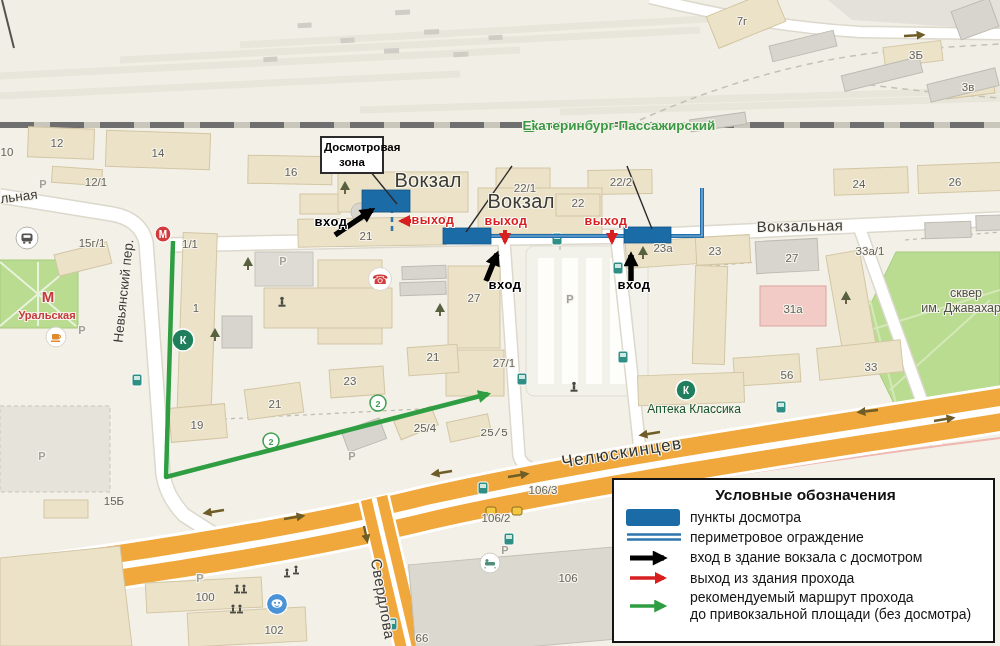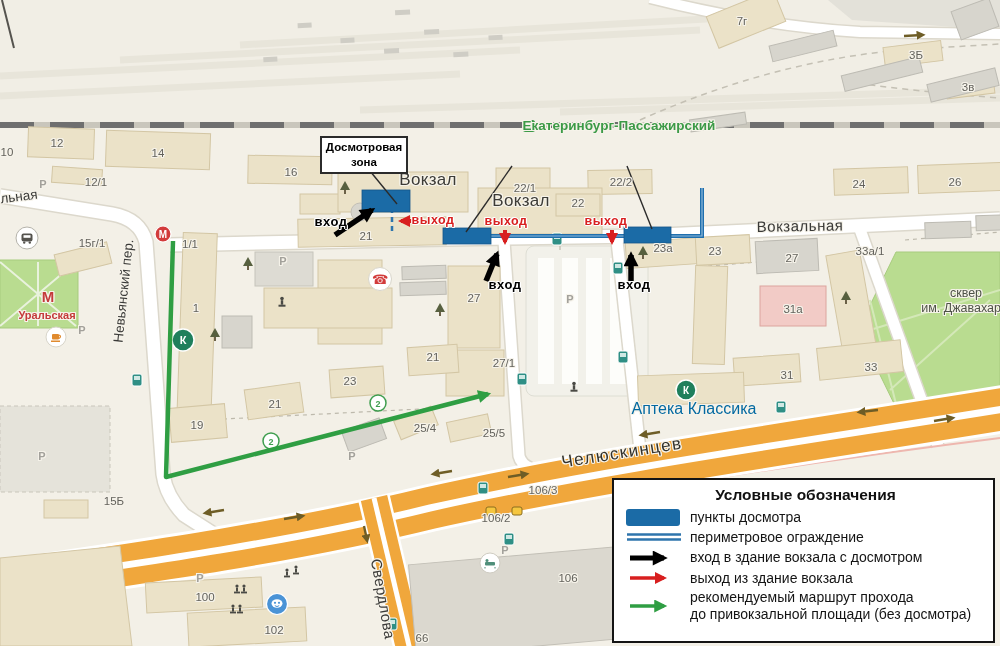--- a/index.html
+++ b/index.html
@@ -4,38 +4,38 @@
 <style>
   html,body{margin:0;padding:0;background:#ddd;}
   #stage{position:relative;width:1000px;height:646px;overflow:hidden;background:#f3f0e7;
          font-family:"Liberation Sans",sans-serif;}
   #basemap{position:absolute;left:0;top:0;}
   
   .maplabel{position:absolute;transform:translate(-50%,-50%);white-space:pre;line-height:1.05;
     text-shadow:0 1px 0 #f6f3ea,0 -1px 0 #f6f3ea,1px 0 0 #f6f3ea,-1px 0 0 #f6f3ea,
                 1px 1px 0 #f6f3ea,-1px -1px 0 #f6f3ea,1px -1px 0 #f6f3ea,-1px 1px 0 #f6f3ea;}
   .bldg{font-size:11.5px;color:#63625c;}
-  .station{font-size:17px;color:#3c3b36;letter-spacing:.3px;}
+  .station{font-size:20px;color:#3c3b36;letter-spacing:.3px;}
   .street{font-size:13.5px;color:#3a3a38;}
   .street-lg{font-size:15px;letter-spacing:.5px;}
   .street-xl{font-size:17px;letter-spacing:1.5px;color:#33322c;}
   .rail{font-size:13.5px;font-weight:bold;color:#3c9a47;}
   .metro{font-size:11px;font-weight:bold;color:#c43a3a;}
   .metro-m{font-size:15px;}
-  .poi{font-size:16px;color:#0369a1;}
+  .poi{font-size:12px;color:#14532d;}
   .park-label{font-size:12.5px;color:#4e5347;}
   .parking{font-size:11px;font-weight:bold;color:#a3a19b;}
   .entrance{font-size:13px;font-weight:bold;color:#000;letter-spacing:.5px;
     text-shadow:0 1px 0 #fff,0 -1px 0 #fff,1px 0 0 #fff,-1px 0 0 #fff,1px 1px #fff,-1px -1px #fff;}
   .exit{font-size:12.5px;font-weight:bold;color:#d81f1f;letter-spacing:.5px;
     text-shadow:0 1px 0 #fff,0 -1px 0 #fff,1px 0 0 #fff,-1px 0 0 #fff,1px 1px #fff,-1px -1px #fff;}
   
   .callout{position:absolute;background:#fff;border:2px solid #2b2b2b;color:#000;font-weight:bold;
            text-align:center;box-sizing:border-box;}
-  #callout-zone{left:320px;top:136px;width:88px;padding:2px 2px;font-size:11.5px;line-height:1.3;}
+  #callout-zone{left:320px;top:136px;width:64px;padding:2px 2px;font-size:11.5px;line-height:1.3;}
   #callout-pav{left:474px;top:142px;width:183px;height:24px;font-size:13px;line-height:20px;}
   
   #legend{position:absolute;left:612px;top:478px;width:383px;height:165px;background:#fff;
           border:2px solid #141414;box-sizing:border-box;padding:5px 8px 4px 12px;}
   .lg-title{font-size:15.5px;font-weight:bold;text-align:center;color:#111;margin:1px 0 5px;}
   .lg-row{display:flex;align-items:center;margin:3px 0;}
   .lg-sym{width:64px;flex:0 0 64px;display:flex;align-items:center;}
   .lg-label{font-size:14px;color:#141414;line-height:1.18;white-space:pre-line;}
   .sw-checkpoint{width:54px;height:17px;background:#1b6ba6;border-radius:3px;}
 </style>
@@ -439,32 +439,32 @@
       <div class="maplabel bldg" style="left: 859px; top: 184px; text-align: center;">24</div>
       <div class="maplabel bldg" style="left: 955px; top: 182px;">26</div>
       <div class="maplabel bldg" style="left: 742px; top: 21px;">7г</div>
       <div class="maplabel bldg" style="left: 916px; top: 55px;">3Б</div>
       <div class="maplabel bldg" style="left: 968px; top: 87px;">3в</div>
       <div class="maplabel bldg" style="left: 663px; top: 248px;">23а</div>
       <div class="maplabel bldg" style="left: 715px; top: 251px;">23</div>
       <div class="maplabel bldg" style="left: 792px; top: 258px;">27</div>
       <div class="maplabel bldg" style="left: 870px; top: 251px;">33а/1</div>
       <div class="maplabel bldg" style="left: 793px; top: 309px;">31а</div>
-      <div class="maplabel bldg" style="left: 787px; top: 375px;">31</div>
+      <div class="maplabel bldg" style="left: 787px; top: 375px;">56</div>
       <div class="maplabel bldg" style="left: 871px; top: 367px;">33</div>
       <div class="maplabel bldg" style="left: 92px; top: 243px;">15г/1</div>
       <div class="maplabel bldg" style="left: 190px; top: 244px;">1/1</div>
       <div class="maplabel bldg" style="left: 196px; top: 308px;">1</div>
       <div class="maplabel bldg" style="left: 197px; top: 425px;">19</div>
       <div class="maplabel bldg" style="left: 275px; top: 404px;">21</div>
       <div class="maplabel bldg" style="left: 114px; top: 501px;">15Б</div>
       <div class="maplabel bldg" style="left: 433px; top: 357px;">21</div>
       <div class="maplabel bldg" style="left: 350px; top: 381px;">23</div>
       <div class="maplabel bldg" style="left: 425px; top: 428px;">25/4</div>
-      <div class="maplabel bldg" style="left: 494px; top: 433px;">25/5</div>
+      <div class="maplabel bldg" style="left: 494px; top: 433px; font-family: Liberation Mono, monospace;">25/5</div>
       <div class="maplabel bldg" style="left: 474px; top: 298px;">27</div>
       <div class="maplabel bldg" style="left: 504px; top: 363px;">27/1</div>
       <div class="maplabel bldg" style="left: 496px; top: 518px;">106/2</div>
       <div class="maplabel bldg" style="left: 543px; top: 490px;">106/3</div>
       <div class="maplabel bldg" style="left: 568px; top: 578px;">106</div>
       <div class="maplabel bldg" style="left: 205px; top: 597px;">100</div>
       <div class="maplabel bldg" style="left: 274px; top: 630px;">102</div>
       <div class="maplabel bldg" style="left: 422px; top: 638px;">66</div>
       <div class="maplabel station" style="left: 428px; top: 180px;">Вокзал</div>
       <div class="maplabel station" style="left: 521px; top: 201px;">Вокзал</div>
@@ -525,21 +525,21 @@
     </div>
     <div class="lg-label">вход в здание вокзала с досмотром</div>
   </div>
 
   <div class="lg-row">
     <div class="lg-sym">
       <svg width="58" height="16">
         <line x1="4" y1="8" x2="38" y2="8" stroke="#d81f1f" stroke-width="3.5" marker-end="url(#mR)"></line>
       </svg>
     </div>
-    <div class="lg-label">выход из здание вокзала</div>
+    <div class="lg-label">выход из здания прохода</div>
   </div>
 
   <div class="lg-row">
     <div class="lg-sym">
       <svg width="58" height="16">
         <line x1="4" y1="8" x2="38" y2="8" stroke="#2f9e43" stroke-width="3.5" marker-end="url(#mG)"></line>
       </svg>
     </div>
     <div class="lg-label">рекомендуемый маршрут прохода
 до привокзальной площади (без досмотра)</div>

